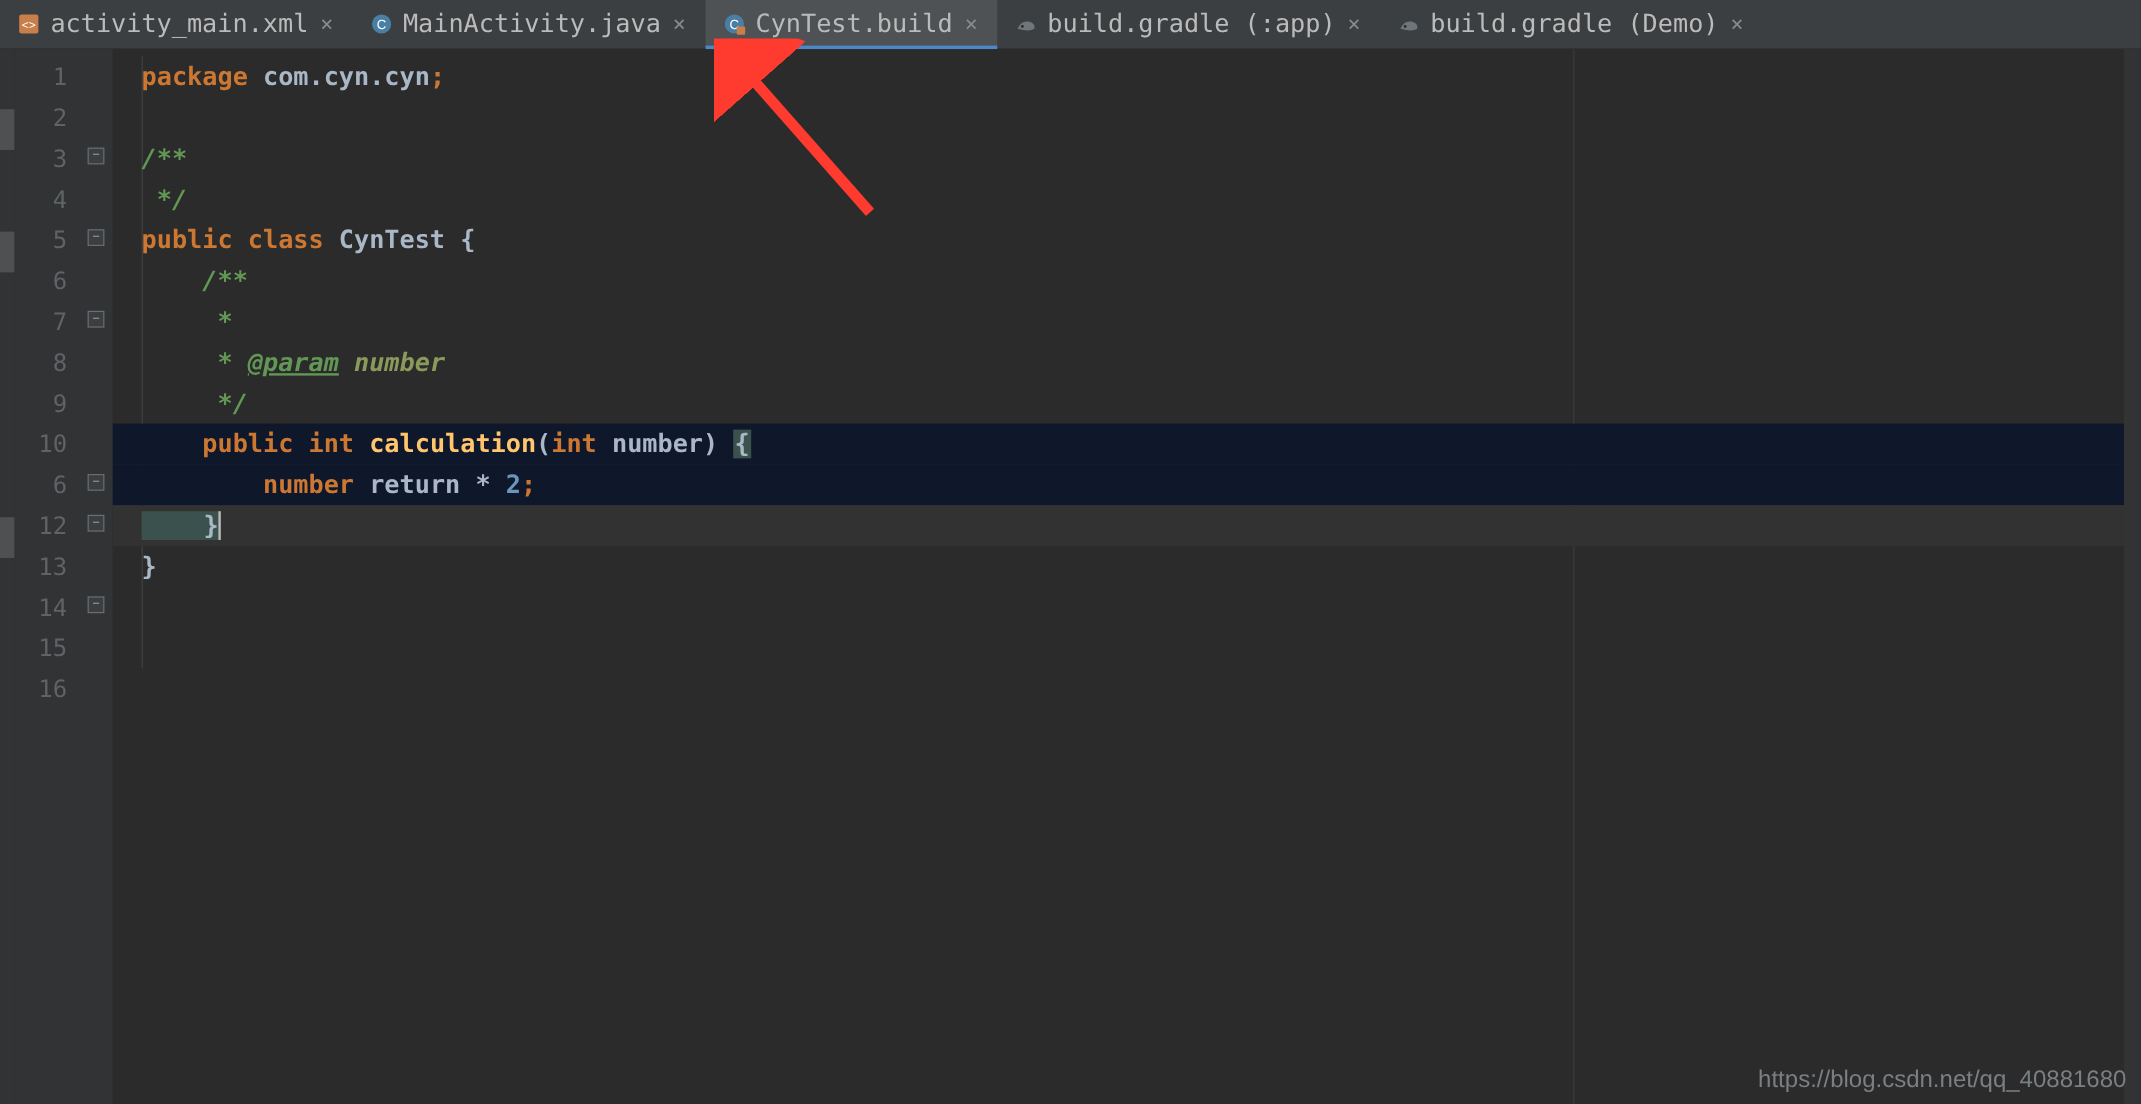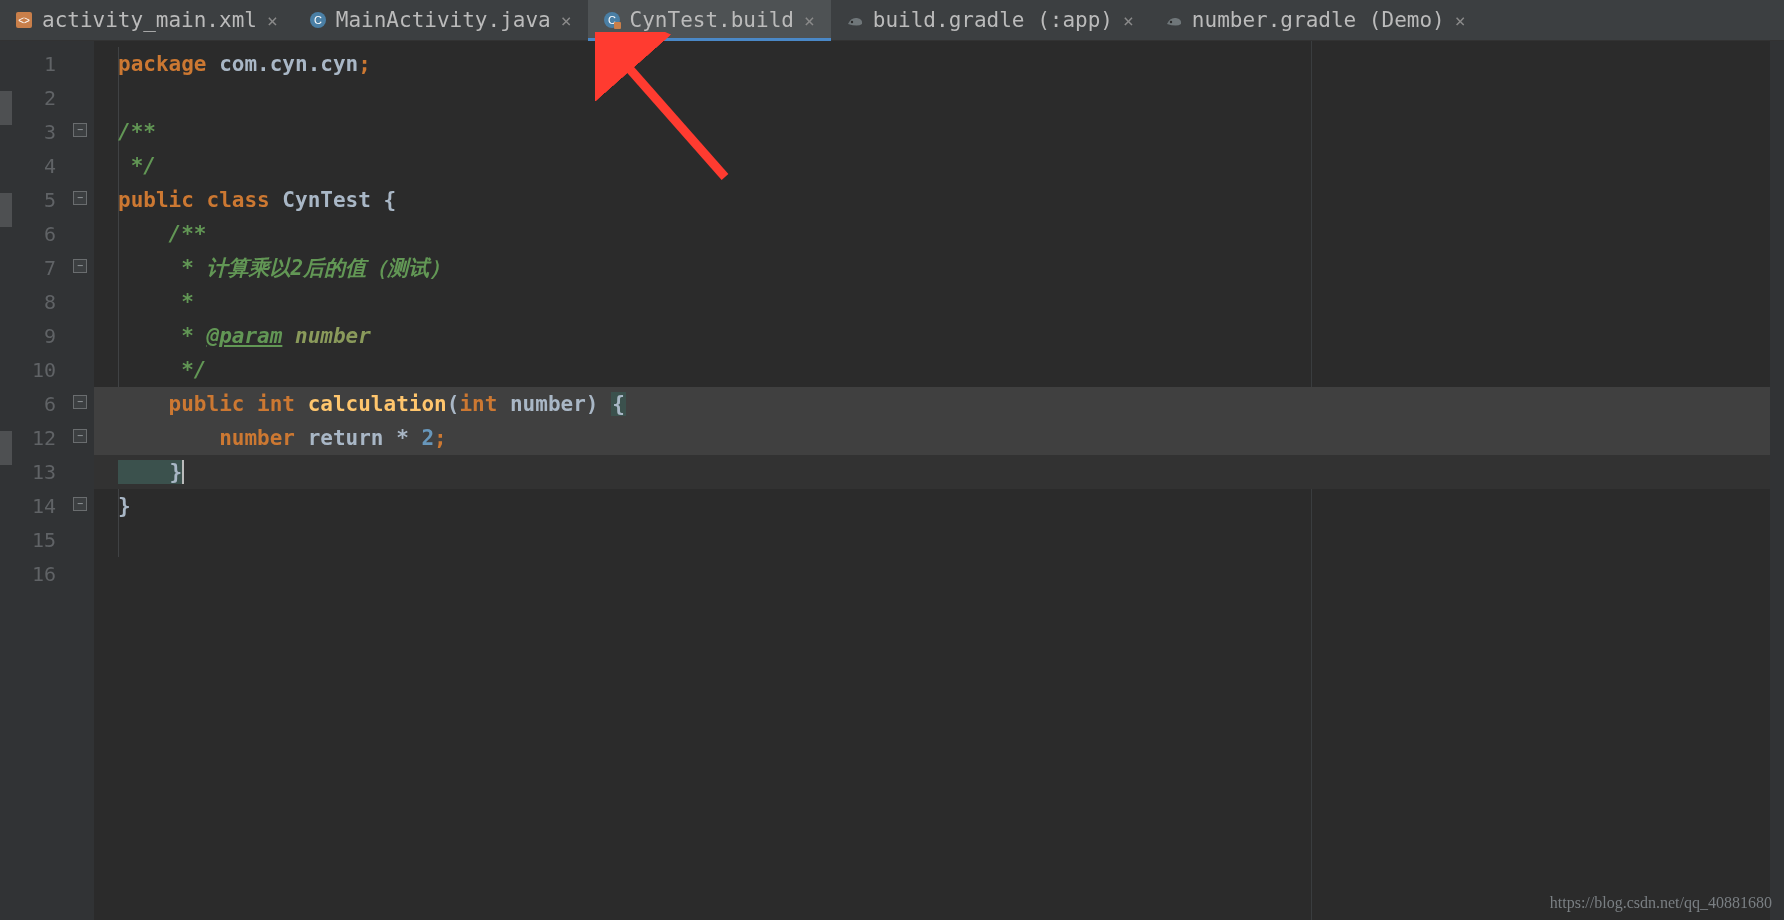--- a/index.html
+++ b/index.html
@@ -114,21 +114,21 @@
     white-space: pre;
     font-size: 21px;
     position: relative;
     padding-left: 24px;
     font-weight: bold;
   }
   .hl-line {
     background: #323232;
   }
   .hl-area {
-    background: #404040;
+    background: #0f172a;
   }
   
   .right-margin {
     position: absolute;
     top: 0; bottom: 0;
     width: 1px;
     background: #3a3d3f;
   }
 
   
@@ -157,22 +157,22 @@
     left: 595px;
     pointer-events: none;
   }
 
   
   .watermark {
     position: absolute;
     right: 12px;
     bottom: 8px;
     color: #7a7f83;
-    font-size: 16px;
-    font-family: Liberation Serif, serif;
+    font-size: 20px;
+    font-family: Liberation Sans, sans-serif;
     text-align: center;
   }
 
   
   .right-stripe {
     width: 14px;
     background: #313335;
   }
 
   
@@ -222,21 +222,21 @@
     <span>build.gradle (:app)</span>
     <span class="tab-close">×</span>
   </div>
   <div class="tab">
     <span class="tab-icon">
       <svg viewBox="0 0 20 20">
           <path d="M3 14 Q6 7 12 8 Q18 9 17 14 Q13 17 3 14 Z" fill="#6f7679"></path>
           <circle cx="7" cy="12" r="1.2" fill="#2b2b2b"></circle>
         </svg>
     </span>
-    <span>number.gradle (Demo)</span>
+    <span>build.gradle (Demo)</span>
     <span class="tab-close">×</span>
   </div>
 </div>
 
 <div class="editor">
   <div class="left-stripe">
     <div class="mark" style="top:50px"></div>
     <div class="mark" style="top:152px"></div>
     <div class="mark" style="top:390px"></div>
   </div>
@@ -272,21 +272,20 @@
   <div class="code-wrap">
     <div class="indent-guide" style="left:24px; top:6px; height:510px;"></div>
     <div class="right-margin" id="rmargin" style="left: 1217px;"></div>
 
     <div class="code-line"><span class="kw">package</span><span class="txt"> com.cyn.cyn</span><span class="semi">;</span></div>
     <div class="code-line"></div>
     <div class="code-line"><span class="doc">/**</span></div>
     <div class="code-line"><span class="doc"> */</span></div>
     <div class="code-line"><span class="kw">public</span><span class="kw"> class</span><span class="txt"> CynTest </span><span class="txt">{</span></div>
     <div class="code-line"><span class="doc">    /**</span></div>
-    <div class="code-line"><span class="doc">     * 计算乘以2后的值（测试）</span></div>
     <div class="code-line"><span class="doc">     *</span></div>
     <div class="code-line"><span class="doc">     * </span><span class="doctag">@param</span><span class="docparam"> number</span></div>
     <div class="code-line"><span class="doc">     */</span></div>
     <div class="code-line hl-area"><span class="kw">    public</span><span class="kw"> int</span><span class="fn"> calculation</span><span class="txt">(</span><span class="kw">int</span><span class="txt"> number</span><span class="txt">) </span><span class="txt brace-hl">{</span></div>
     <div class="code-line hl-area"><span class="kw">        number</span><span class="txt"> return * </span><span class="num">2</span><span class="semi">;</span></div>
     <div class="code-line hl-line"><span class="txt brace-hl">    }</span><span class="caret"></span></div>
     <div class="code-line"><span class="txt">}</span></div>
     <div class="code-line"></div>
   </div>
 

